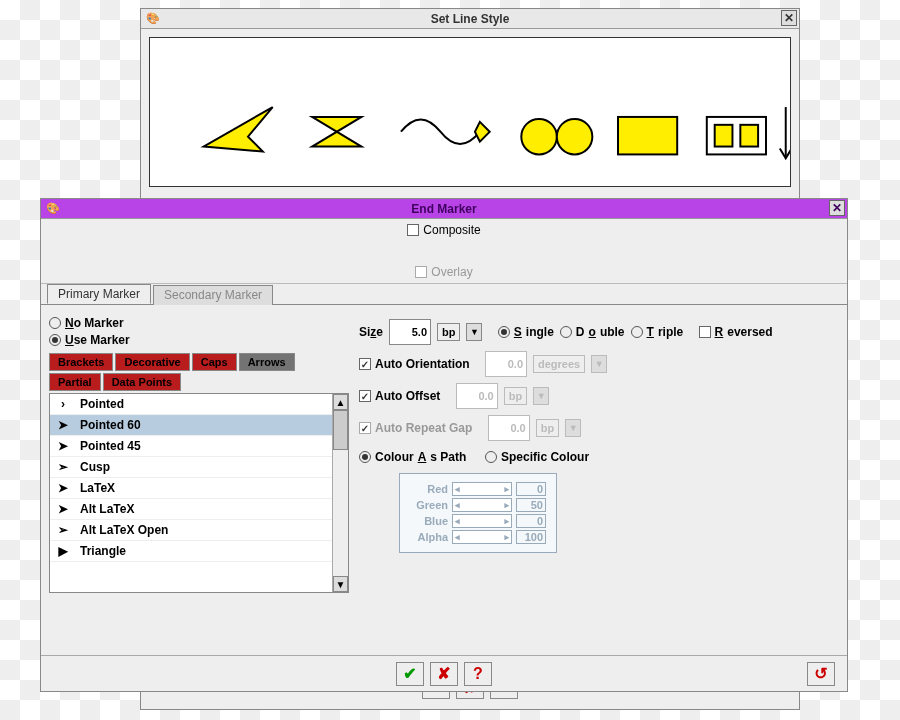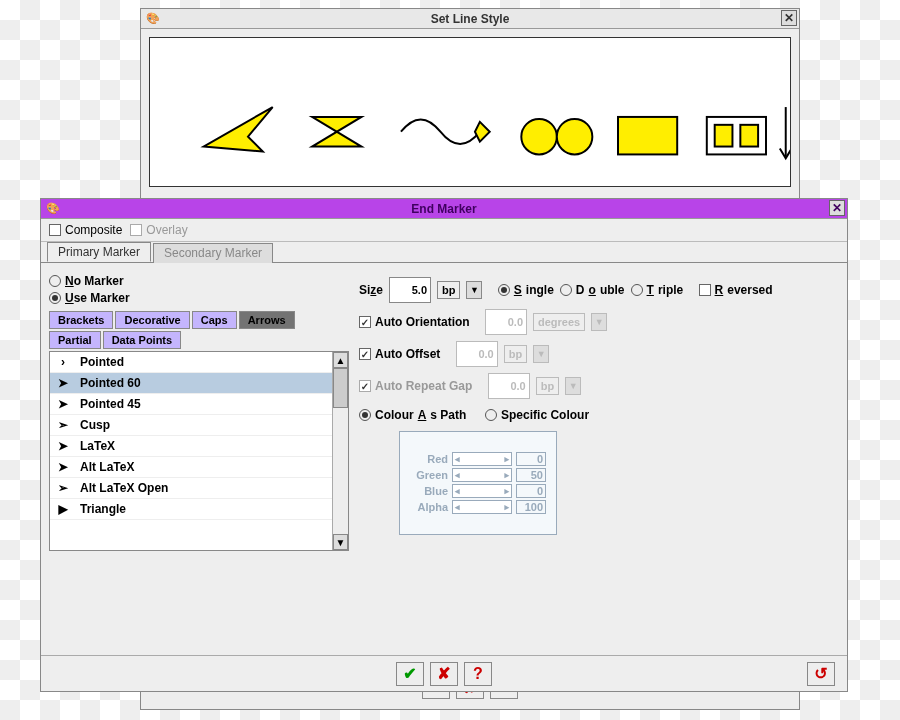--- a/index.html
+++ b/index.html
@@ -51,23 +51,24 @@
   }
   
   #win-style { left: 140px; top: 8px; width: 660px; height: 702px; }
   .canvas {
     margin: 8px; background: #fff; border: 1px solid #333;
     height: 150px; position: relative;
   }
   
   #win-marker { left: 40px; top: 198px; width: 808px; height: 494px; }
   .toolbar-row {
-    display: flex; gap: 8px;
+    display: flex; align-items: center; gap: 28px;
     padding: 4px 8px; border-bottom: 1px solid #bbb;
     background: #eee;
+    flex-direction: column;
   }
   .chk { display: inline-flex; align-items: center; gap: 4px; }
   .chk .box {
     width: 12px; height: 12px; border: 1px solid #666; background: #fff;
     display: inline-flex; align-items: center; justify-content: center;
     font-size: 10px; color: #333;
   }
   .chk.disabled { color: #999; }
   .chk.disabled .box { border-color: #aaa; }
   .tabs { display: flex; padding: 0 6px; border-bottom: 1px solid #888; }
@@ -82,21 +83,21 @@
   .right { flex: 1; }
   .radiorow { display: flex; align-items: center; gap: 4px; margin: 3px 0; font-weight: bold; }
   .radio {
     width: 12px; height: 12px; border: 1px solid #555; border-radius: 50%;
     display: inline-flex; align-items: center; justify-content: center;
   }
   .radio.sel::after { content: ""; width: 6px; height: 6px; border-radius: 50%; background: #333; }
   .under { text-decoration: underline; }
   .subtabs { display: flex; flex-wrap: wrap; margin-top: 6px; }
   .subtab {
-    padding: 2px 8px; border: 1px solid #888; background: #c4b5fd;
+    padding: 2px 8px; border: 1px solid #888; background: #b91c1c;
     font-weight: bold; margin-right: 2px; margin-bottom: 2px; font-size: 11px;
   }
   .subtab.active { background: #737373; }
   .listbox {
     border: 1px solid #888; background: #fff; height: 200px; overflow: hidden;
     position: relative;
   }
   .list-sb {
     position: absolute; right: 0; top: 0; bottom: 0; width: 16px;
     background: #eee; border-left: 1px solid #aaa;
@@ -124,21 +125,21 @@
     padding: 0 4px; font-size: 11px; font-weight: bold;
     display: inline-flex; align-items: center;
   }
   .unitbtn.dis { color: #bbb; border-color: #bbb; }
   .ddarrow {
     width: 16px; height: 18px; border: 1px solid #888; background: #ddd;
     display: inline-flex; align-items: center; justify-content: center; font-size: 9px;
   }
   .ddarrow.dis { color: #bbb; border-color: #bbb; }
   .colorbox {
-    border: 1px solid #9ab; padding: 18px 10px;
+    border: 1px solid #9ab; padding: 6px 10px;
     display: inline-block; background: #f4f8fb;
   }
   .colorrow { display: flex; align-items: center; gap: 4px; margin: 2px 0; color: #9ab; font-weight: bold; font-size: 11px; }
   .colorrow .lab { width: 38px; text-align: right; }
   .slider {
     width: 60px; height: 14px; border: 1px solid #9ab; background: #fff; position: relative;
     display: inline-flex; align-items: center; justify-content: space-between; padding: 0 2px; font-size: 9px; color: #9ab;
   }
   .valbox { width: 30px; height: 14px; border: 1px solid #9ab; text-align: right; padding: 0 2px; font-size: 11px; color: #9ab; }
   .mode-col { display: flex; flex-direction: column; gap: 2px; margin-left: 6px; }

